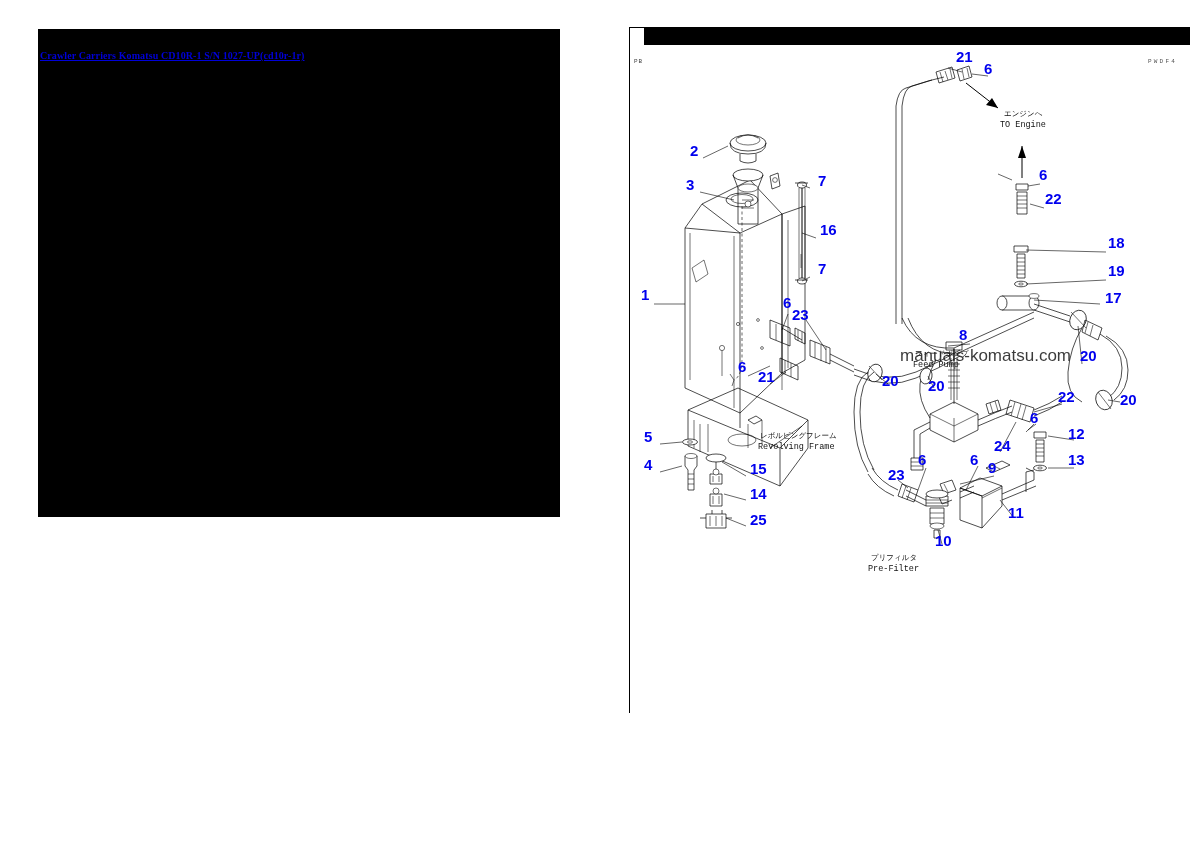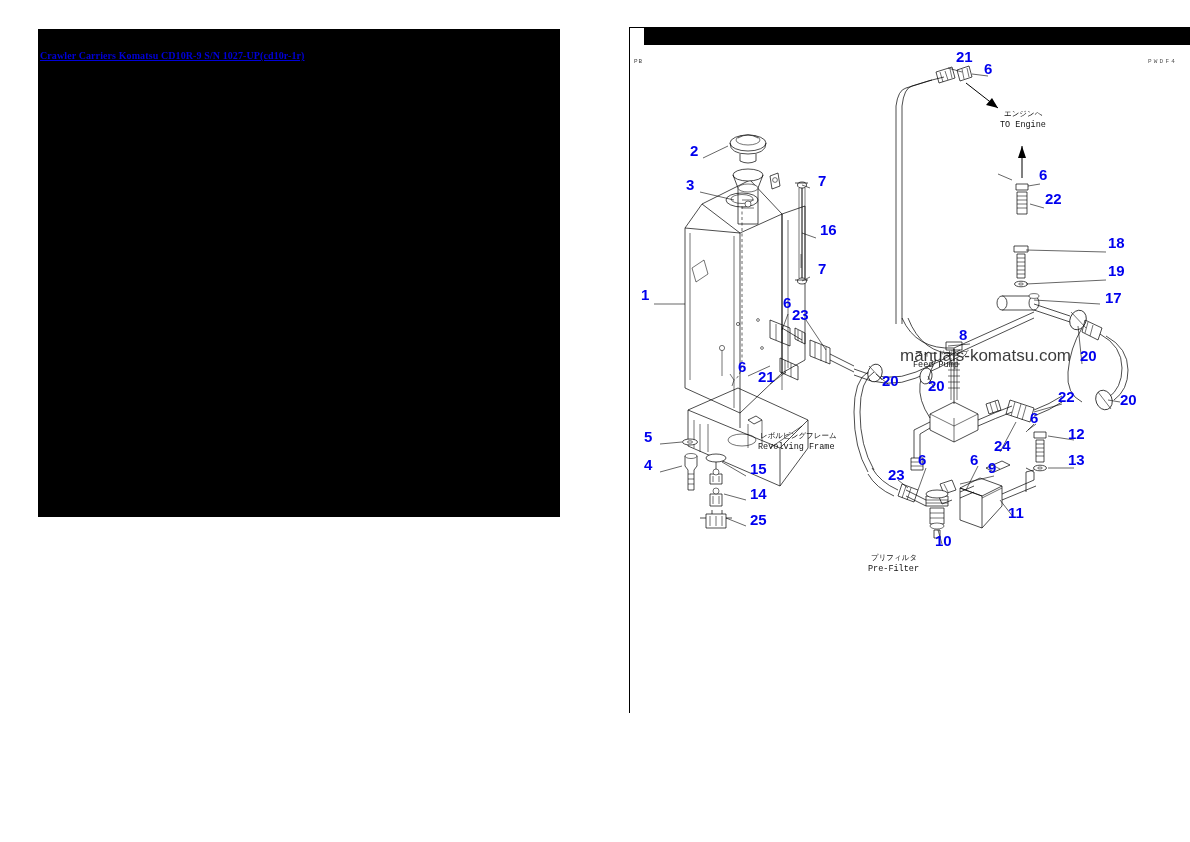--- a/index.html
+++ b/index.html
@@ -38,21 +38,21 @@
   .thin{stroke:#000;stroke-width:.55;fill:none;}
   .lead{stroke:#000;stroke-width:.6;fill:none;}
   .dash{stroke:#000;stroke-width:.6;fill:none;stroke-dasharray:3 2.5;}
   .wf{fill:#fff;stroke:#000;stroke-width:.7;}
   .wf2{fill:#fff;stroke:#000;stroke-width:.55;}
 </style>
 </head>
 <body>
 
 <div id="left-panel"></div>
-<a id="doc-title-link" href="#">Crawler Carriers Komatsu CD10R-9 S/N 1027-UP(cd10r-1r)</a>
+<a id="doc-title-link" href="#">Crawler Carriers Komatsu CD10R-1 S/N 1027-UP(cd10r-1r)</a>
 
 <div id="diagram-panel">
 
   <div id="diagram-header-bar"></div>
   <div id="corner-code-left">PB</div>
   <div id="corner-code-right">PWDF4</div>
 
   <svg id="art" viewBox="0 0 561 685" xmlns="http://www.w3.org/2000/svg">
 
     <g>

